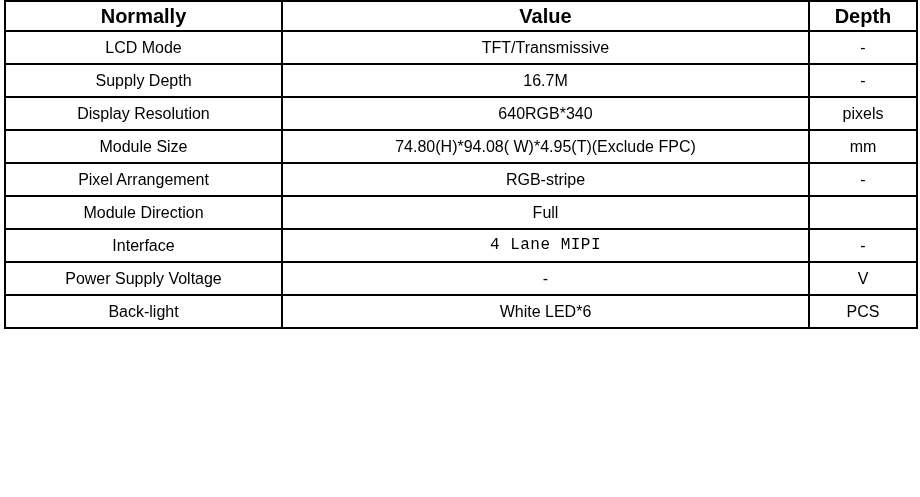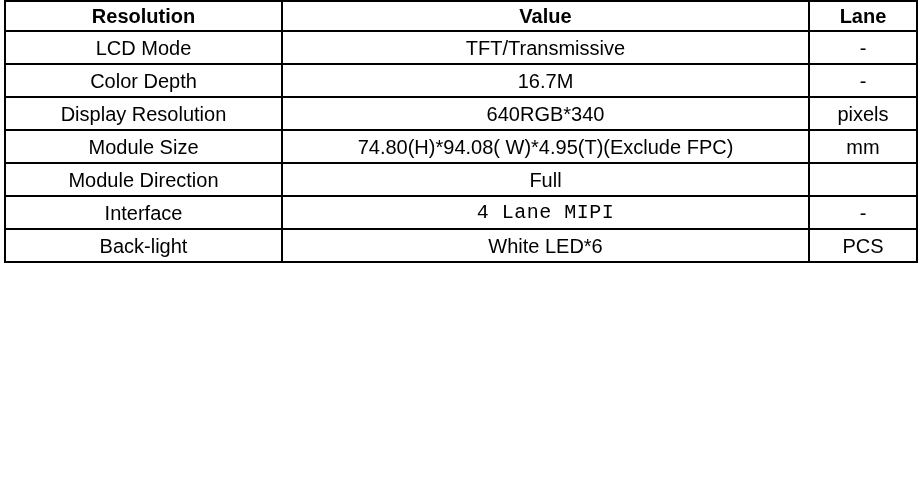--- a/index.html
+++ b/index.html
@@ -29,21 +29,21 @@
   }
   table.spec-table col.c-param { width: 277px; }
   table.spec-table col.c-value { width: 527px; }
   table.spec-table col.c-unit  { width: 108px; }
 
   table.spec-table th,
   table.spec-table td {
     border: 2px solid #000000;
     text-align: center;
     vertical-align: middle;
-    font-size: 20px;
+    font-size: 16px;
     line-height: 1.1;
     padding: 0 4px;
     height: 33px;
     box-sizing: border-box;
     white-space: nowrap;
     overflow: hidden;
   }
   table.spec-table thead th {
     font-weight: bold;
     font-size: 20px;
@@ -70,55 +70,65 @@
 
 <div class="sheet">
   <table class="spec-table">
     <colgroup>
       <col class="c-param">
       <col class="c-value">
       <col class="c-unit">
     </colgroup>
     <thead>
       <tr>
-        <th>Resolution</th>
+        <th>Normally</th>
         <th>Value</th>
-        <th>Lane</th>
+        <th>Depth</th>
       </tr>
     </thead>
     <tbody>
       <tr>
         <td>LCD Mode</td>
         <td>TFT/Transmissive</td>
         <td>-</td>
       </tr>
       <tr>
-        <td>Color Depth</td>
+        <td>Supply Depth</td>
         <td>16.7M</td>
         <td>-</td>
       </tr>
       <tr>
         <td>Display Resolution</td>
         <td>640RGB*340</td>
         <td>pixels</td>
       </tr>
       <tr>
         <td>Module Size</td>
         <td class="small">74.80(H)*94.08(  W)*4.95(T)(Exclude FPC)</td>
         <td>mm</td>
       </tr>
       <tr>
+        <td>Pixel Arrangement</td>
+        <td>RGB-stripe</td>
+        <td>-</td>
+      </tr>
+      <tr>
         <td>Module Direction</td>
         <td>Full</td>
         <td></td>
       </tr>
       <tr class="row-tall">
         <td>Interface</td>
         <td class="mono">4 Lane MIPI</td>
         <td>-</td>
+      </tr>
+      <tr>
+        <td>Power Supply Voltage</td>
+        <td>-</td>
+        <td>V</td>
       </tr>
       <tr>
         <td>Back-light</td>
         <td>White LED*6</td>
         <td>PCS</td>
       </tr>
     </tbody>
   </table>
 </div>
 

